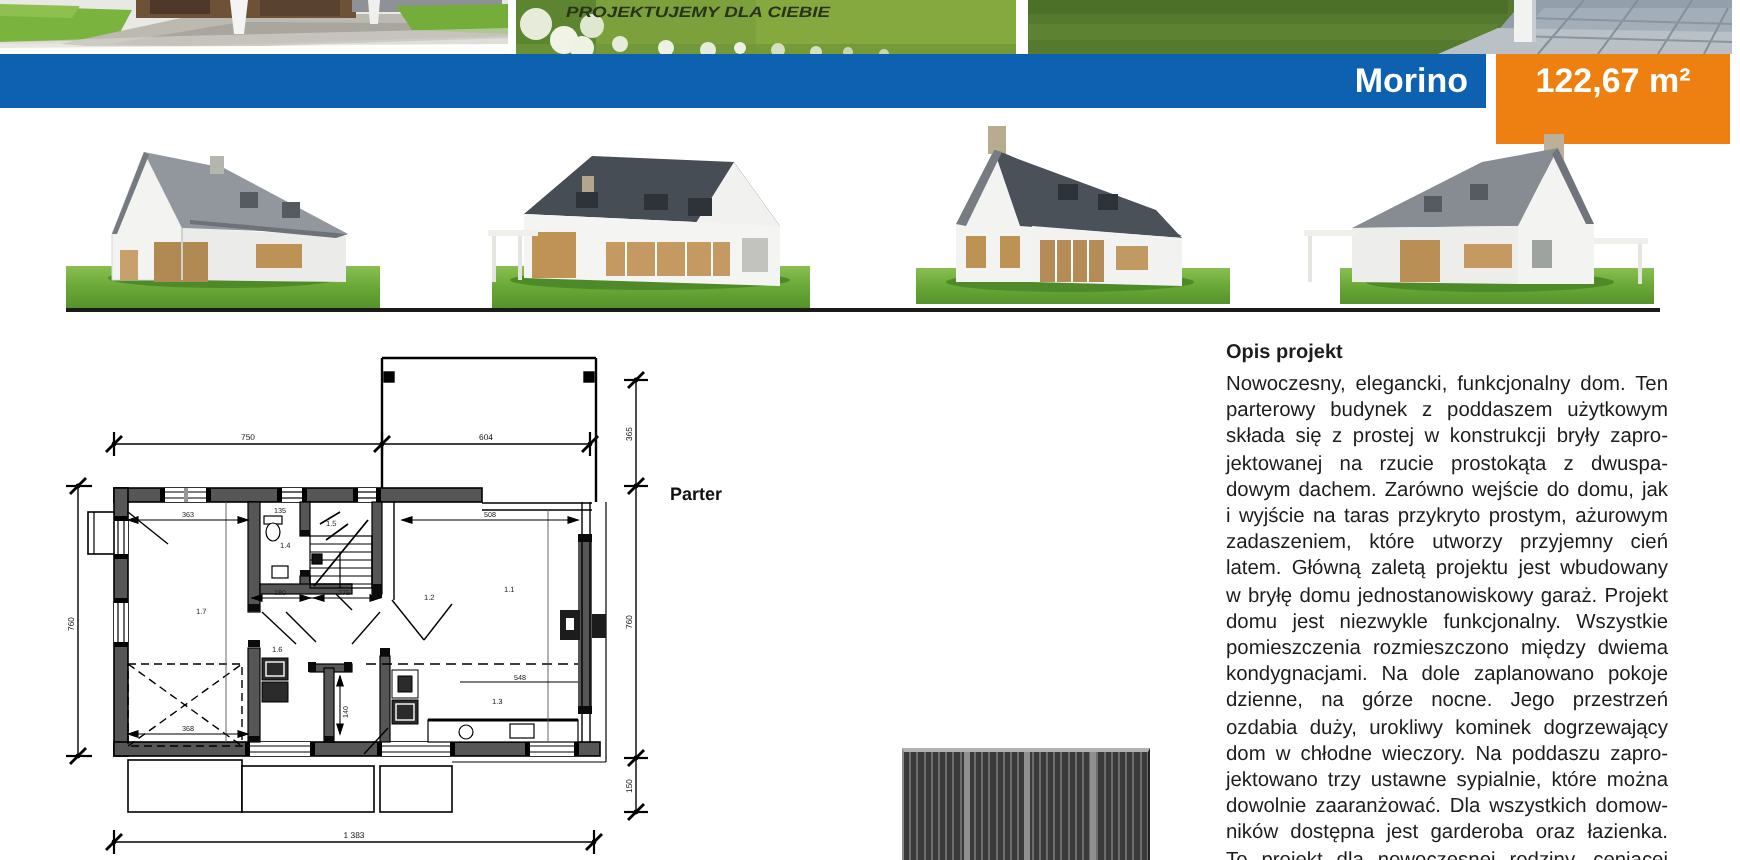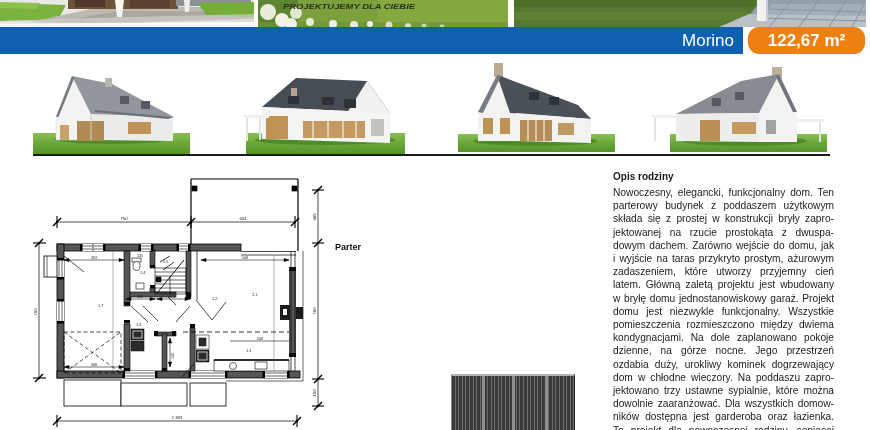--- a/index.html
+++ b/index.html
@@ -64,24 +64,24 @@
   <line x1="315" y1="27" x2="332" y2="0" stroke="#83909c" stroke-width="1"></line>
   <line x1="338" y1="27" x2="350" y2="4" stroke="#83909c" stroke-width="1"></line>
   <line x1="250" y1="9" x2="352" y2="12" stroke="#8995a1" stroke-width="1"></line>
   <line x1="244" y1="18" x2="352" y2="21" stroke="#8995a1" stroke-width="1"></line>
   <rect x="243" y="0" width="10" height="21" fill="#f2f3f1"></rect>
   <rect x="252" y="0" width="2" height="21" fill="#c9cdd1"></rect>
 </svg>
 </div>
 
 <div class="abs" style="left:0;top:27px;width:743px;height:27px;background:#0d61b0;color:#fff;
-     font-weight:normal;font-size:17px;line-height:27px;text-align:right;padding-right:9px;box-sizing:border-box;">Morino</div>
-
-<div class="abs" style="left:748px;top:27px;width:117px;height:27px;background:#ee7f11;color:#fff;
-     font-weight:bold;font-size:17px;line-height:27px;text-align:center;border-radius:11px;">122,67 m²</div>
+     font-weight:bold;font-size:17px;line-height:27px;text-align:right;padding-right:9px;box-sizing:border-box;">Morino</div>
+
+<div class="abs" style="left:748px;top:27px;width:117px;height:45px;background:#ee7f11;color:#fff;
+     font-weight:bold;font-size:17px;line-height:27px;text-align:center;">122,67 m²</div>
 
 <div class="abs" style="left:33px;top:154px;width:797px;height:2px;background:#1a1a1a;"></div>
 
 <svg class="abs" style="left:0;top:0;" width="870" height="430" viewBox="0 0 870 430">
   <defs>
     <linearGradient id="gg" x1="0" y1="0" x2="0" y2="1">
       <stop offset="0" stop-color="#8abf52"></stop>
       <stop offset="0.5" stop-color="#69a837"></stop>
       <stop offset="1" stop-color="#55932b"></stop>
     </linearGradient>
@@ -526,21 +526,21 @@
 
 <div class="abs" style="left:451px;top:374px;width:124px;height:56px;
      background:repeating-linear-gradient(90deg,#3a3a3a 0px,#3a3a3a 2.6px,#6d6d6d 2.6px,#6d6d6d 3.6px);
      border-top:2px solid #b2b2b2;border-left:1px solid #8a8a8a;border-right:1px solid #222;box-sizing:border-box;">
   <div class="abs" style="left:30px;top:0;width:3px;height:56px;background:#8f8f8f;"></div>
   <div class="abs" style="left:60px;top:0;width:3px;height:56px;background:#8f8f8f;"></div>
   <div class="abs" style="left:93px;top:0;width:3px;height:56px;background:#8f8f8f;"></div>
 </div>
 
 <div class="abs" style="left:613px;top:171px;width:221px;color:#1c1c1c;">
-  <div style="font-size:10px;font-weight:bold;margin-bottom:4px;">Opis rodziny</div>
+  <div style="font-size:10px;font-weight:bold;margin-bottom:4px;">Opis projekt</div>
   <div style="font-size:10.2px;line-height:13.2px;text-align:justify;text-align-last:justify;">
 Nowoczesny, elegancki, funkcjonalny dom. Ten<br>
 parterowy budynek z poddaszem użytkowym<br>
 składa się z prostej w konstrukcji bryły zapro-<br>
 jektowanej na rzucie prostokąta z dwuspa-<br>
 dowym dachem. Zarówno wejście do domu, jak<br>
 i wyjście na taras przykryto prostym, ażurowym<br>
 zadaszeniem, które utworzy przyjemny cień<br>
 latem. Główną zaletą projektu jest wbudowany<br>
 w bryłę domu jednostanowiskowy garaż. Projekt<br>

